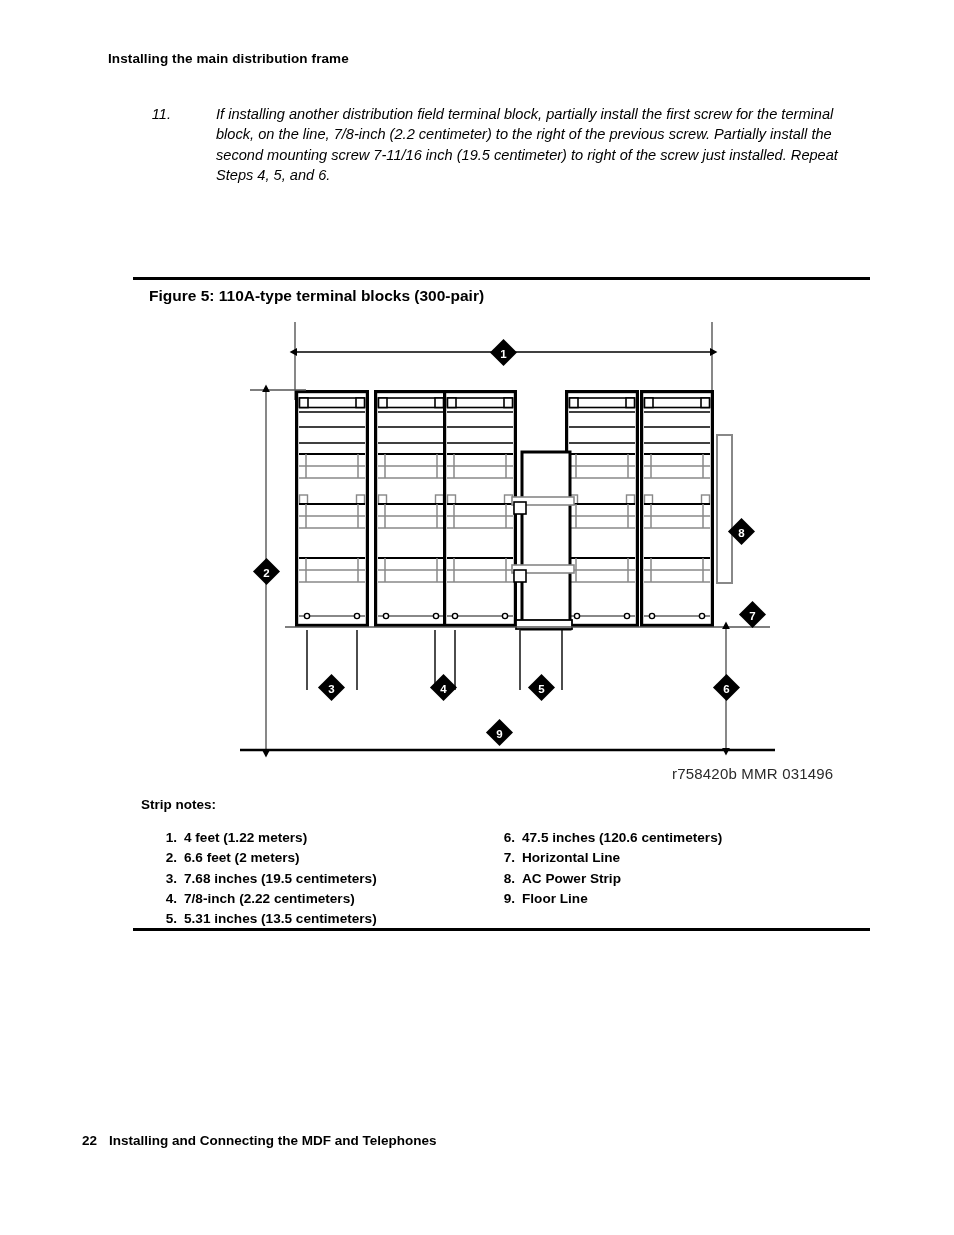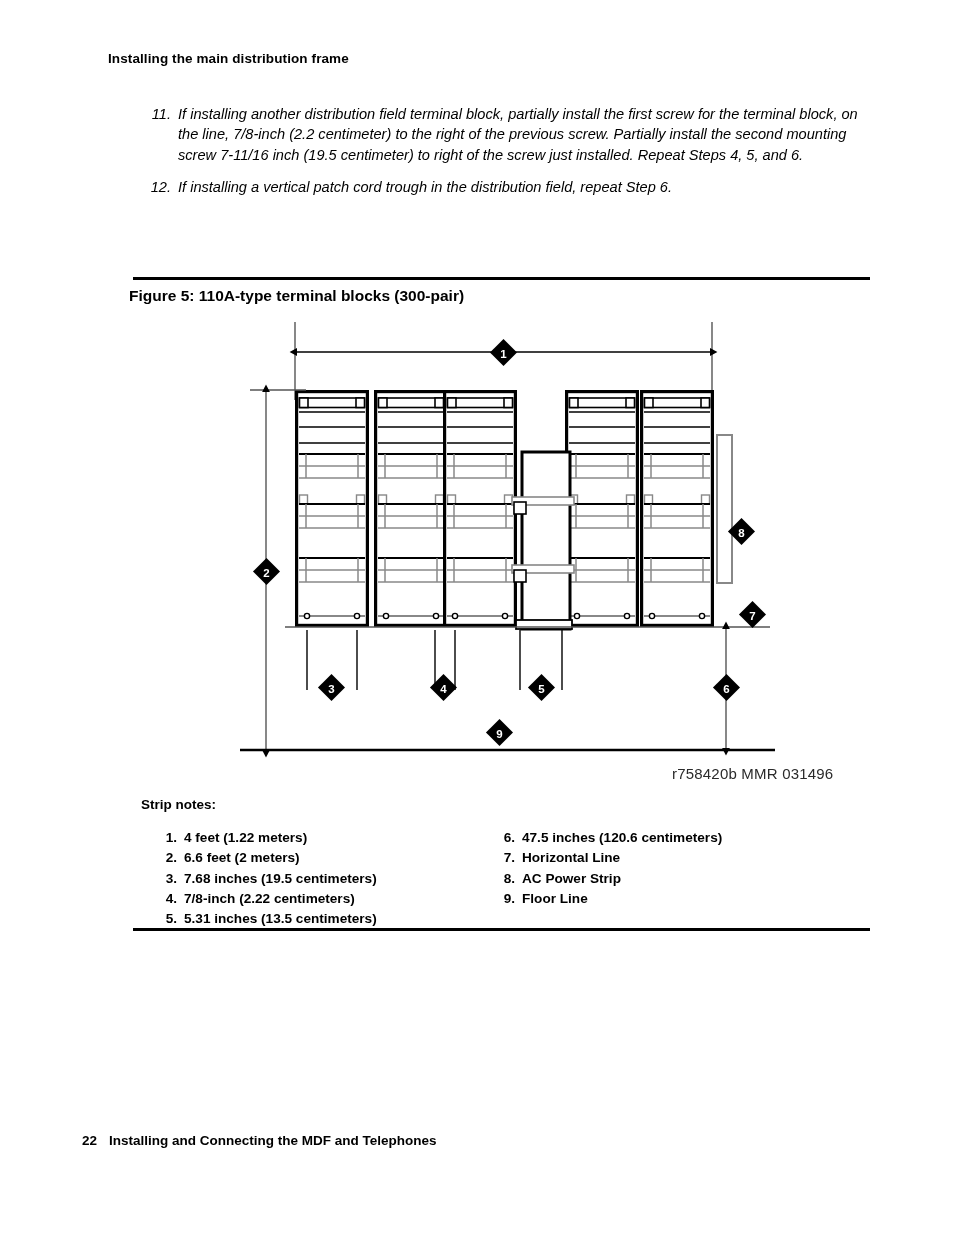--- a/index.html
+++ b/index.html
@@ -42,36 +42,36 @@
     line-height: 1.39;
   }
   .step:last-child { margin-bottom: 0; }
   .step-num {
     width: 30px;
     flex: 0 0 30px;
     text-align: right;
     padding-right: 7px;
     box-sizing: border-box;
   }
-  .step-text { flex: 1 1 auto; }
+  .step-text { flex: 1 1 auto; margin-left: 38px; }
 
   
   .rule {
     position: absolute;
     left: 133px;
     width: 737px;
     background: #000;
   }
   .rule-top    { top: 277px;  height: 3px; }
   .rule-bottom { top: 928px;  height: 3px; }
 
   
   .fig-caption {
     position: absolute;
-    left: 129px;
+    left: 149px;
     top: 287px;
     font-size: 15.5px;
     font-weight: bold;
   }
 
   
   .figure-area {
     position: absolute;
     left: 230px;
     top: 312px;
@@ -135,24 +135,20 @@
 </style>
 </head>
 <body>
 
 <div class="running-head">Installing the main distribution frame</div>
 
 <div class="steps">
   <div class="step">
     <div class="step-num">11.</div>
     <div class="step-text">If installing another distribution field terminal block, partially install the first screw for the terminal block, on the line, 7/8-inch (2.2 centimeter) to the right of the previous screw. Partially install the second mounting screw 7-11/16 inch (19.5 centimeter) to right of the screw just installed. Repeat Steps 4, 5, and 6.</div>
-  </div>
-  <div class="step">
-    <div class="step-num">12.</div>
-    <div class="step-text">If installing a vertical patch cord trough in the distribution field, repeat Step 6.</div>
   </div>
 </div>
 
 <div class="rule rule-top"></div>
 <div class="rule rule-bottom"></div>
 
 <div class="fig-caption">Figure 5: 110A-type terminal blocks (300-pair)</div>
 
 <div class="figure-area">
 <svg width="560" height="475" viewBox="0 0 560 475" xmlns="http://www.w3.org/2000/svg">

